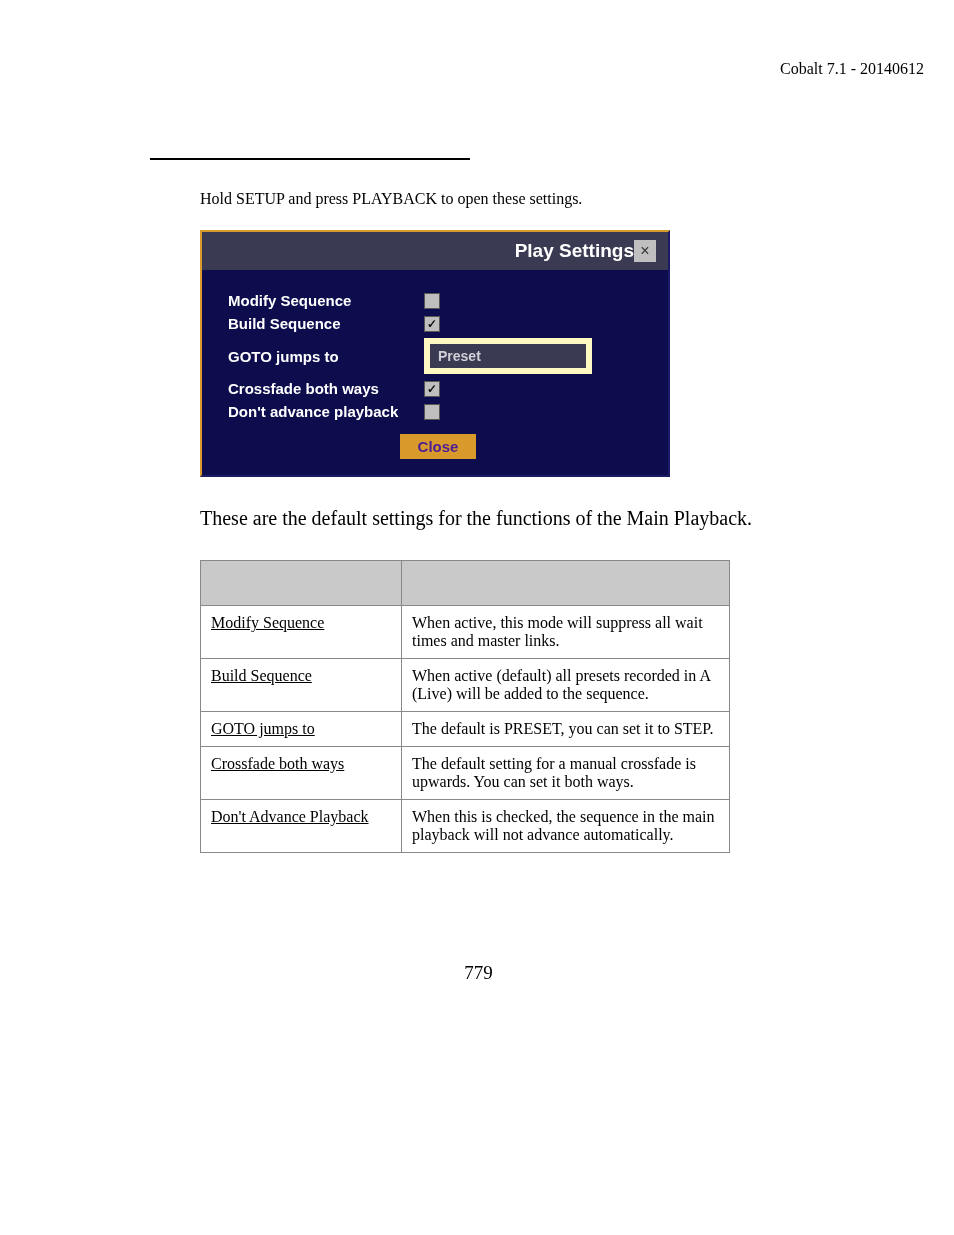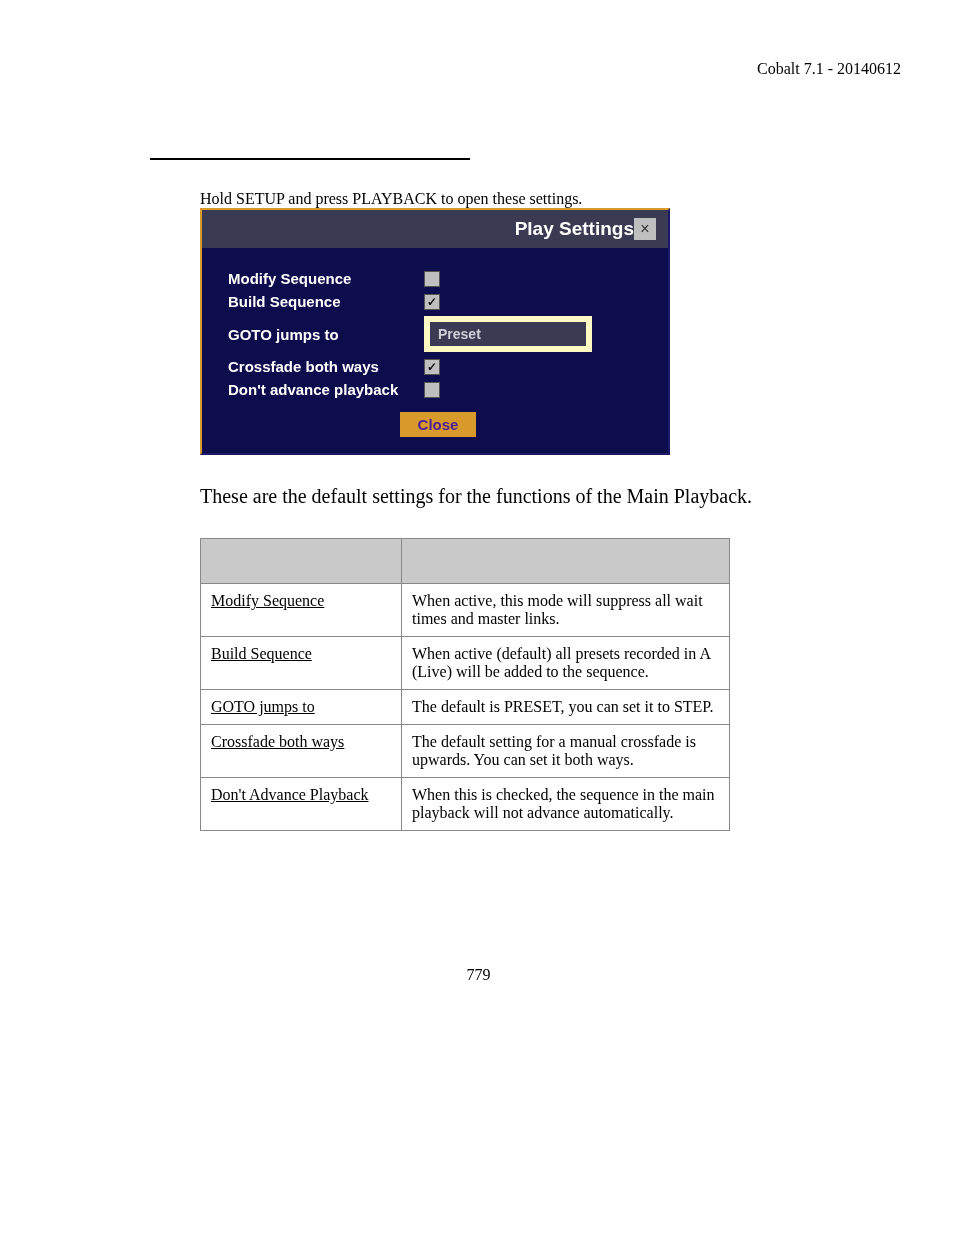--- a/index.html
+++ b/index.html
@@ -8,40 +8,41 @@
     background: #fff;
     font-family: "Times New Roman", Times, serif;
     font-size: 16px;
     color: #000;
   }
   .page {
     width: 954px;
     height: 1039px;
     position: relative;
     box-sizing: border-box;
-    padding: 60px 73px 40px 90px;
+    padding: 60px 50px 40px 90px;
   }
   .header-version {
     text-align: right;
     font-size: 16px;
     margin-right: -20px;
   }
   .content {
     margin-left: 110px;
     margin-top: 80px;
     width: 580px;
   }
   .hr {
     border: none;
     border-top: 2.5px solid #000;
     width: 320px;
     margin: 0 0 30px -50px;
   }
   .intro {
     font-size: 16px;
+    margin-bottom: 22px;
   }
   
   .dialog {
     width: 466px;
     background: #0d0d4d;
     border: 2px solid #1a1a66;
     border-top: 2px solid #d89a2b;
     border-left: 2px solid #d89a2b;
     position: relative;
   }
@@ -142,21 +143,21 @@
   }
   table.settings tbody td:first-child {
     text-decoration: underline;
     width: 180px;
   }
   .page-number {
     position: absolute;
     bottom: 55px;
     left: 3px; right: 0;
     text-align: center;
-    font-size: 16px;
+    font-size: 19px;
   }
 </style>
 </head>
 <body>
 
 <div class="page">
   <div class="header-version">Cobalt 7.1 - 20140612</div>
 
   <div class="content">
     <hr class="hr">

